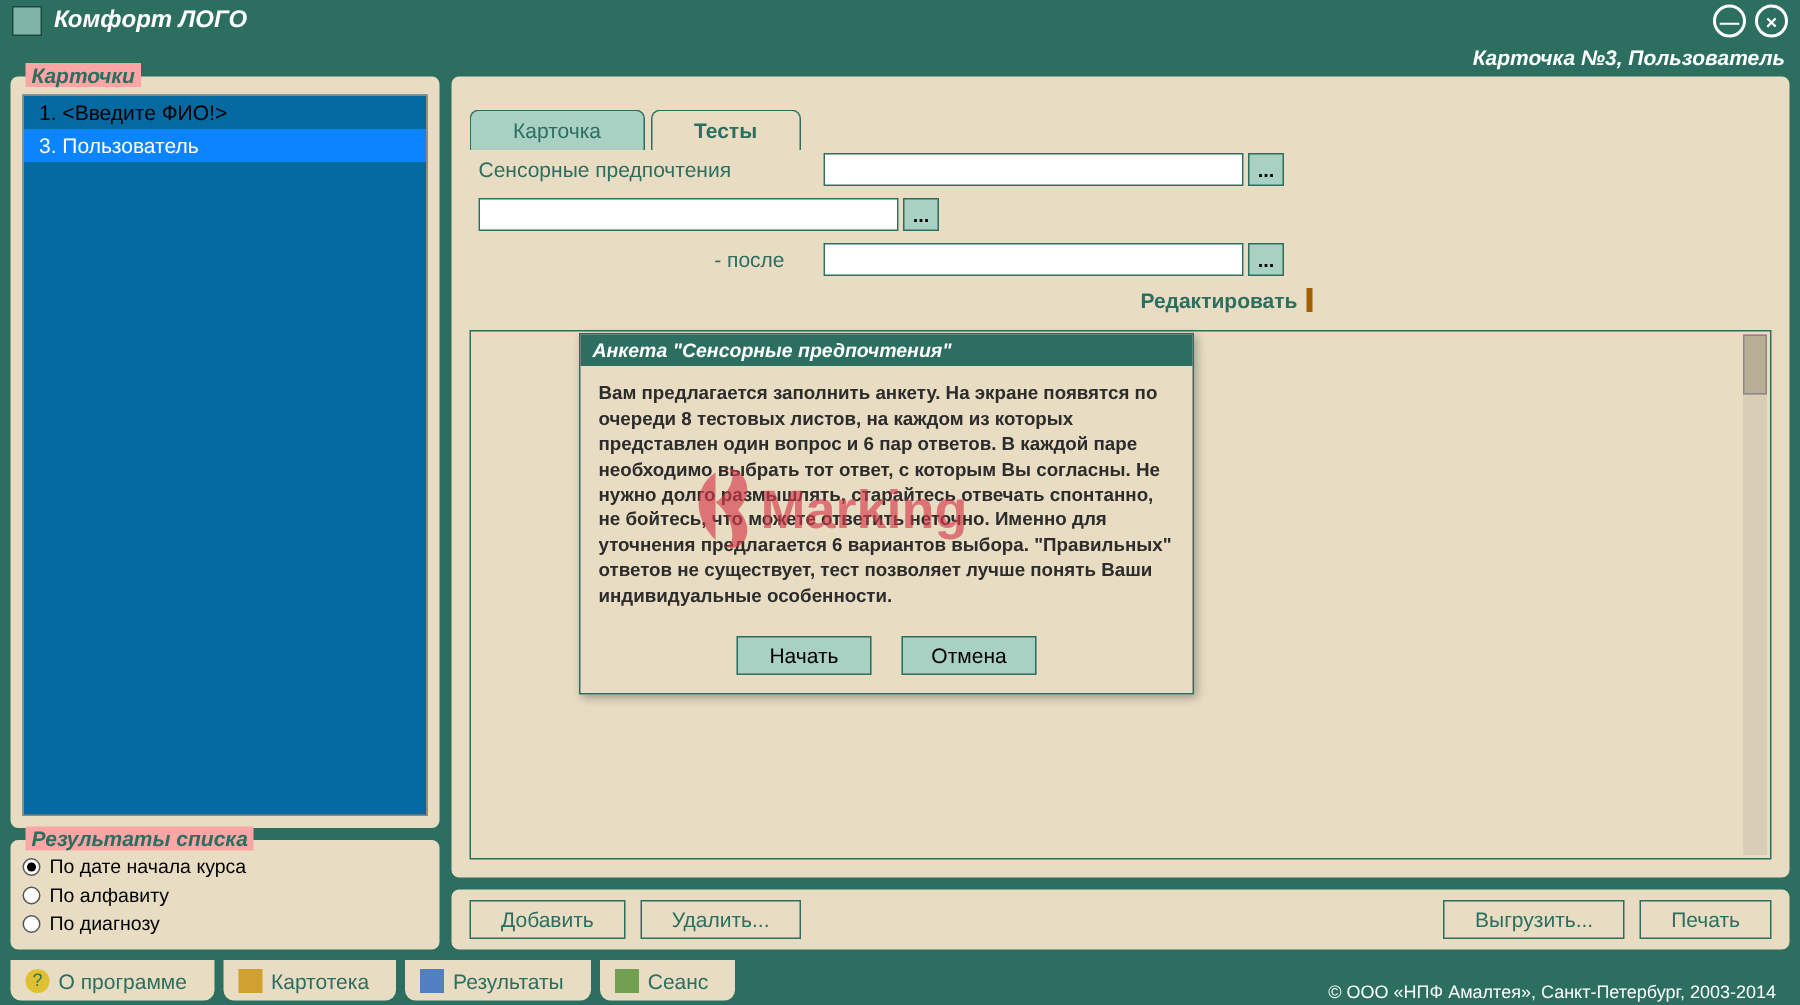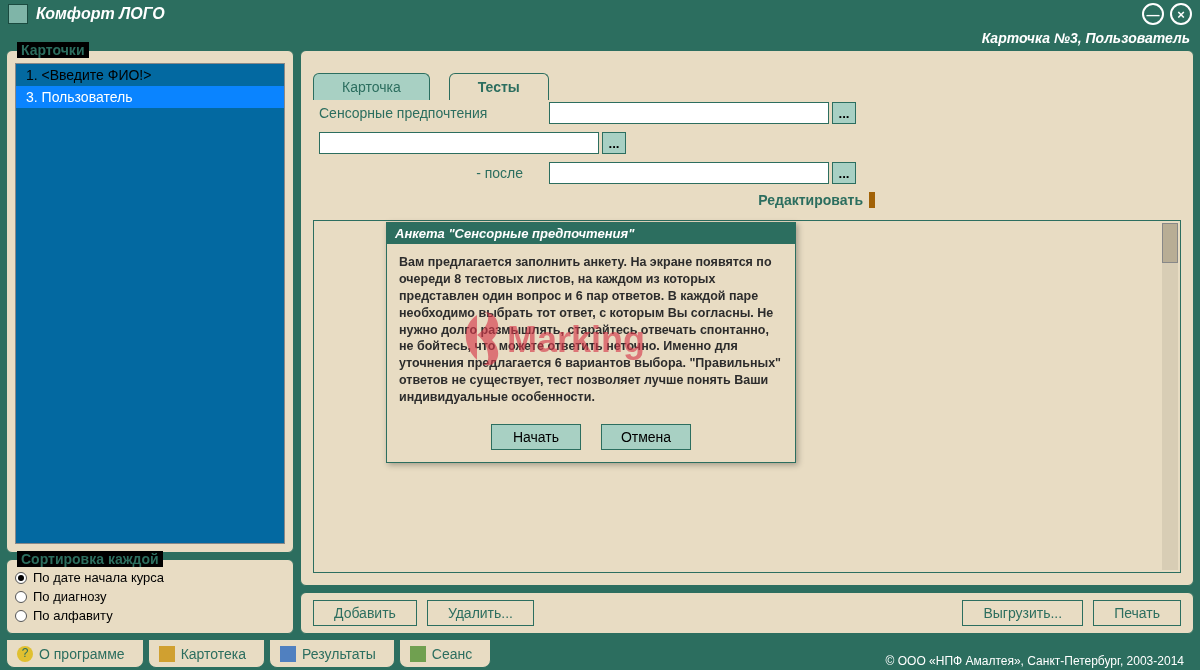--- a/index.html
+++ b/index.html
@@ -11,48 +11,48 @@
   .titlebar .winbtns { display: flex; gap: 6px; }
   .winbtn { width: 22px; height: 22px; border: 2px solid #fff; border-radius: 50%; display: flex; align-items: center; justify-content: center; color: #fff; font-weight: bold; cursor: pointer; }
   
   .subtitle { background: #2c6e5f; color: #fff; font-style: italic; font-weight: bold; padding: 2px 10px; font-size: 14px; text-align: right; }
   
   .mainarea { position: absolute; top: 50px; left: 6px; right: 6px; bottom: 36px; display: flex; gap: 6px; }
   
   .leftcol { width: 288px; display: flex; flex-direction: column; gap: 6px; }
   
   .groupbox { background: #e8dcc3; border: 1px solid #2c6e5f; border-radius: 6px; padding: 8px; position: relative; }
-  .groupbox .legend { position: absolute; top: -9px; left: 10px; background: #000000; padding: 0 4px; font-weight: bold; color: #2c6e5f; font-size: 14px; }
+  .groupbox .legend { position: absolute; top: -9px; left: 10px; background: #fca5a5; padding: 0 4px; font-weight: bold; font-style: italic; color: #2c6e5f; font-size: 14px; }
   
   .cards-box { flex: 1; display: flex; flex-direction: column; }
   .listbox { flex: 1; background: #0369a1; border: 1px solid #888; margin-top: 4px; overflow: auto; }
   .listitem { padding: 3px 10px; font-size: 14px; cursor: pointer; white-space: nowrap; }
   .listitem.selected { background: #0a84ff; color: #fff; }
   
   .sort-box { }
   .radio-row { display: flex; align-items: center; gap: 6px; padding: 2px 0; cursor: pointer; }
   .radio-dot { width: 12px; height: 12px; border: 1px solid #555; border-radius: 50%; display: inline-flex; align-items: center; justify-content: center; background: #fff; }
   .radio-dot.checked::after { content: ""; width: 6px; height: 6px; background: #000; border-radius: 50%; }
   
   .rightcol { flex: 1; display: flex; flex-direction: column; gap: 6px; }
   
   .contentbox { flex: 1; background: #e8dcc3; border: 1px solid #2c6e5f; border-radius: 6px; padding: 10px 12px 12px 12px; position: relative; display: flex; flex-direction: column; }
   
   .tabs { display: flex; gap: 0; position: relative; top: 12px; }
   .tab { padding: 5px 28px; background: #a8d0c3; border: 1px solid #2c6e5f; border-bottom: none; border-radius: 6px 6px 0 0; margin-right: 4px; cursor: pointer; font-size: 14px; color: #2c6e5f; }
-  .tab.active { background: #e8dcc3; font-weight: bold; margin-left: 15px; }
+  .tab.active { background: #e8dcc3; font-weight: bold; }
   
   .formarea { padding: 14px 6px 6px 6px; }
   .formrow { display: flex; align-items: center; margin-bottom: 8px; }
   .formrow label { width: 230px; font-size: 14px; color: #2c6e5f; text-align: left; }
   .formrow .sublabel { text-align: right; padding-right: 26px; }
   .formrow input[type=text] { width: 280px; height: 22px; border: 1px solid #2c6e5f; background: #fff; padding: 0 4px; }
   .formrow .dotbtn { width: 24px; height: 22px; background: #a8d0c3; border: 1px solid #2c6e5f; margin-left: 3px; cursor: pointer; font-weight: bold; }
   .editlink { text-align: right; padding-right: 300px; }
-  .editlink span { font-weight: bold; font-size: 14px; color: #2c6e5f; border-right: 6px solid #a16207; padding-right: 6px; cursor: pointer; }
+  .editlink span { font-weight: bold; font-size: 14px; color: #2c6e5f; border-right: 4px solid #a16207; padding-right: 6px; cursor: pointer; }
   
   .innerpanel { flex: 1; border: 1px solid #2c6e5f; background: #e8dcc3; margin-top: 6px; position: relative; }
   .scrollbar { position: absolute; right: 2px; top: 2px; bottom: 2px; width: 16px; background: #d8cdb5; }
   .scrollthumb { width: 100%; height: 40px; background: #b8ad95; border: 1px solid #888; }
   
   .bottombar { height: 42px; background: #e8dcc3; border: 1px solid #2c6e5f; border-radius: 6px; display: flex; align-items: center; padding: 0 12px; gap: 10px; }
   .btn { height: 26px; padding: 0 20px; background: #e8dcc3; border: 1px solid #2c6e5f; cursor: pointer; font-size: 14px; color: #2c6e5f; }
   .spacer { flex: 1; }
   
   .bottomtabs { position: absolute; bottom: 2px; left: 6px; right: 6px; height: 32px; display: flex; align-items: flex-end; }
@@ -97,32 +97,32 @@
           <span>&lt;Введите ФИО!&gt;</span>
         </div>
         <div class="listitem selected">
           <span>3.</span>
           <span> </span>
           <span>Пользователь</span>
         </div>
       </div>
     </div>
     <div class="groupbox sort-box">
-      <div class="legend">Сортировка каждой</div>
+      <div class="legend">Результаты списка</div>
       <div class="radio-row">
         <span class="radio-dot checked"></span>
         <span>По дате начала курса</span>
       </div>
       <div class="radio-row">
         <span class="radio-dot"></span>
-        <span>По диагнозу</span>
+        <span>По алфавиту</span>
       </div>
       <div class="radio-row">
         <span class="radio-dot"></span>
-        <span>По алфавиту</span>
+        <span>По диагнозу</span>
       </div>
     </div>
   </div>
 
   <div class="rightcol">
     <div class="contentbox">
       <div class="tabs">
         <div class="tab">Карточка</div>
         <div class="tab active">Тесты</div>
       </div>

